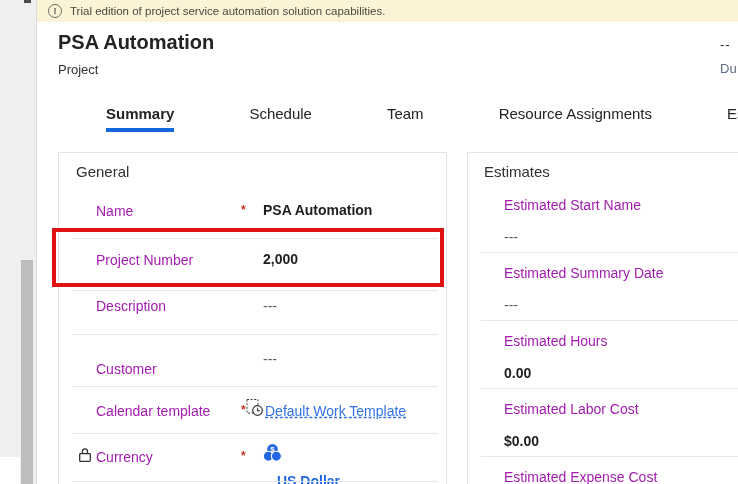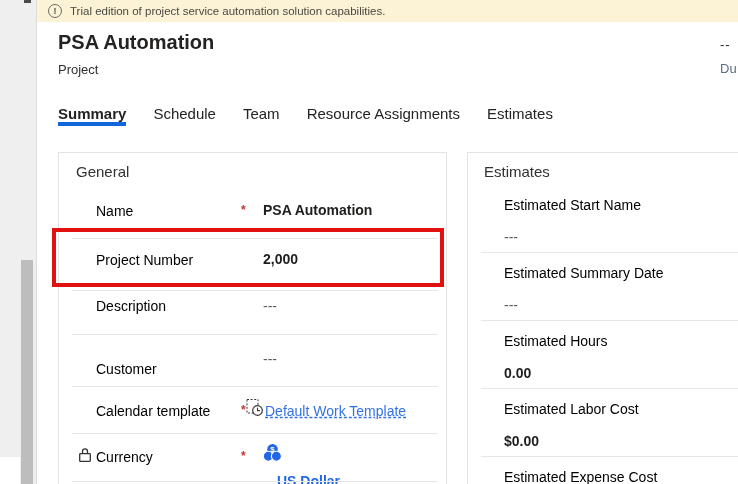--- a/index.html
+++ b/index.html
@@ -23,33 +23,33 @@
   .banner-text { margin-left: 8px; font-size: 11.5px; color: #4a4840; white-space: nowrap; }
 
   .page-title { position: absolute; left: 21px; top: 31px; font-size: 20px; font-weight: 700; color: #242322; }
   .page-subtitle { position: absolute; left: 21px; top: 62px; font-size: 13px; color: #33312e; }
   .header-right { position: absolute; left: 683px; top: 37px; width: 60px; }
   .header-right .hr-value { font-size: 13px; color: #242322; letter-spacing: 1px; }
   .header-right .hr-label { margin-top: 9px; font-size: 13px; color: #5b6d85; }
 
   .tabs { position: absolute; left: 21px; top: 105px; display: flex; gap: 27px;
     font-size: 15px; color: #242322; white-space: nowrap; }
-  .tab { padding-bottom: 0; border-bottom: 4px solid transparent; cursor: pointer; }
+  .tab { padding-bottom: 6px; border-bottom: 4px solid transparent; cursor: pointer; margin-left: 48px; }
   .tab.active { font-weight: 700; border-bottom-color: #1166dc; }
 
   
   .card { position: absolute; top: 152px; background: #fff; border: 1px solid #e3e3e3; }
   .card-title { position: absolute; font-size: 15px; color: #323130; }
   .general-card { left: 21px; width: 389px; height: 360px; border-bottom: none; }
   .estimates-card { left: 430px; width: 330px; height: 360px; border-bottom: none; }
 
   .divider { position: absolute; left: 13px; right: 8px; border-top: 1px solid #e7e7e7; }
   .estimates-card .divider { right: 0; }
 
-  .f-label { position: absolute; font-size: 14px; color: #000000; white-space: nowrap; }
+  .f-label { position: absolute; font-size: 14px; color: #a21caf; white-space: nowrap; }
   .f-star { position: absolute; font-size: 12px; color: #c0372a; font-weight: 700; }
   .f-value { position: absolute; font-size: 14px; color: #5f5d58; white-space: nowrap; }
   .f-value.bold { font-weight: 700; color: #1f1e1d; }
   .f-value.link { color: #2266e3; }
   .f-value.semibold { font-weight: 600; }
   .garbled { filter: blur(0.7px); opacity: 0.92; text-decoration: underline; text-decoration-style: dashed; }
 
   .icon-abs { position: absolute; }
 
   

